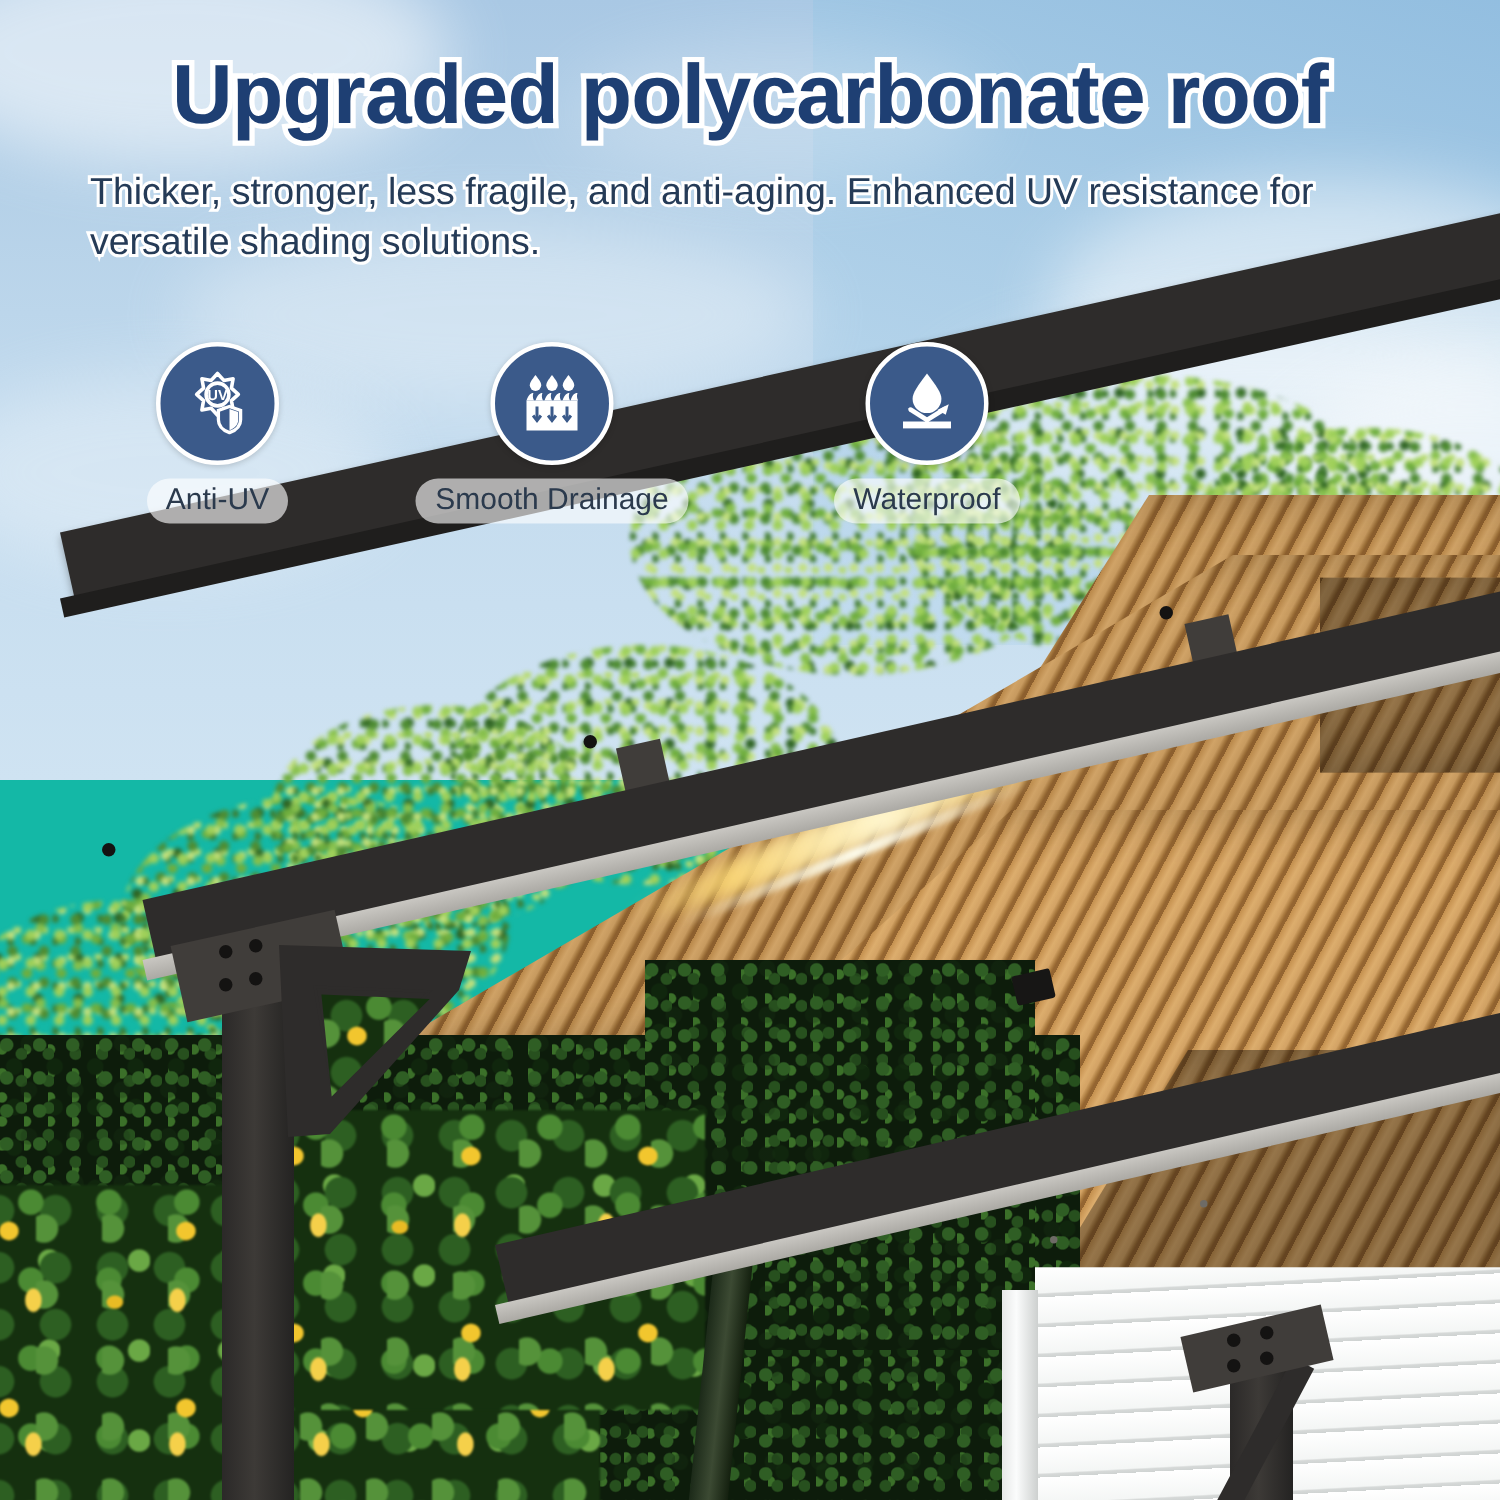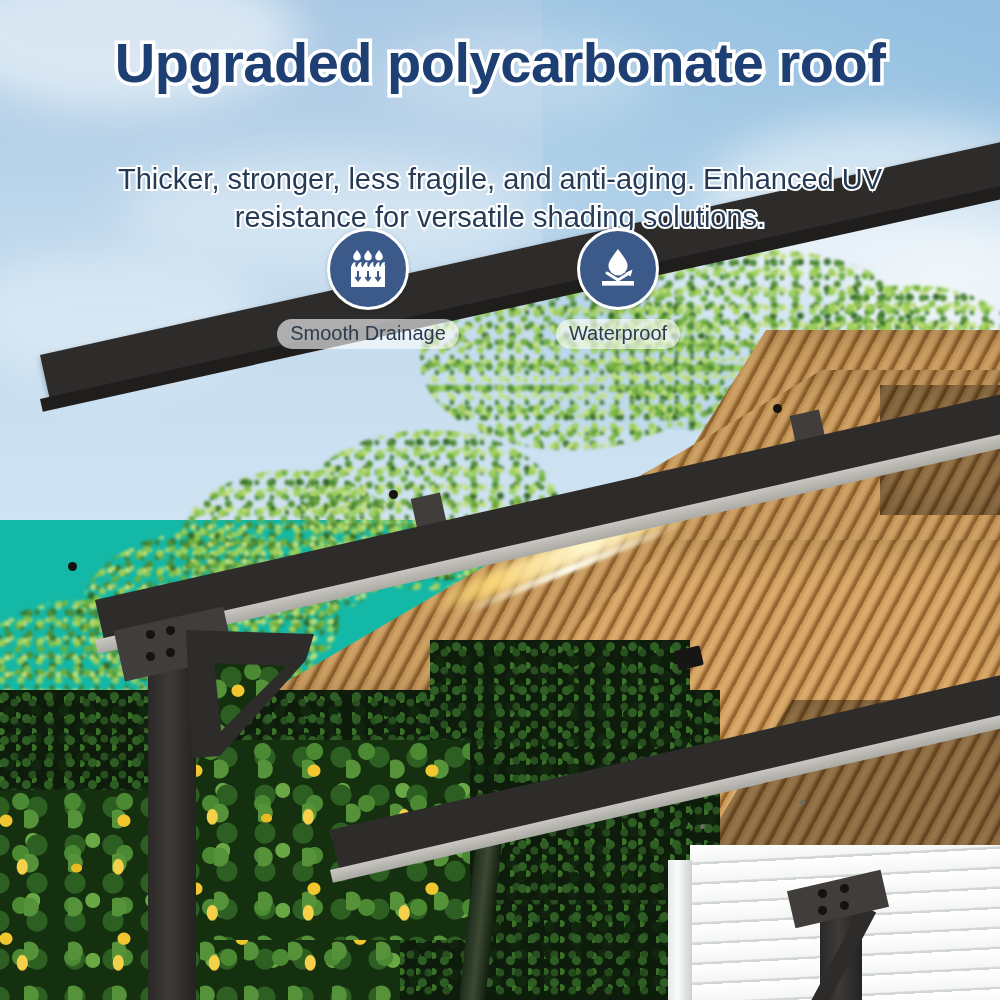--- a/index.html
+++ b/index.html
@@ -123,23 +123,23 @@
 
   
   .headline{
     position:absolute;left:0;top:30px;width:1000px;text-align:center;
     font-size:56px;font-weight:bold;letter-spacing:-.5px;
     color:#1e3f73;
     -webkit-text-stroke:7px #ffffff;paint-order:stroke fill;
     font-family:"Liberation Sans","DejaVu Sans",sans-serif;
   }
   .subline{
-    position:absolute;left:60px;top:112px;width:880px;text-align:center;
-    font-size:29px;line-height:1.32;font-weight:500;color:#253b57;
-    -webkit-text-stroke:4px #ffffff;paint-order:stroke fill;margin-top:48px;
+    position:absolute;left:60px;top:112px;width:880px;
+    font-size:25px;line-height:1.32;font-weight:500;color:#253b57;
+    -webkit-text-stroke:4px #ffffff;paint-order:stroke fill;
   }
 
   
   .features{position:absolute;left:0;top:228px;width:1000px;height:130px;}
   .feature{position:absolute;width:190px;text-align:center;}
   .circle{
     width:76px;height:76px;border-radius:50%;margin:0 auto;
     background:#3b5a8a;border:3px solid #ffffff;
     box-shadow:0 1px 4px rgba(0,0,0,.18);
     display:flex;align-items:center;justify-content:center;
@@ -255,20 +255,34 @@
   <div class="bolt" style="left:840px;top:901px;"></div>
 
   <div style="position:absolute;left:676px;top:648px;width:26px;height:20px;
               background:#171615;transform:rotate(-13deg);border-radius:2px;"></div>
 
   <div class="headline">Upgraded polycarbonate roof</div>
   <div class="subline">Thicker, stronger, less fragile, and anti-aging. Enhanced UV resistance for versatile shading solutions.</div>
 
   <div class="features">
 
+    <div class="feature" style="left:50px;top:0;">
+      <div class="circle">
+        <svg width="48" height="48" viewBox="0 0 48 48">
+          <g fill="none" stroke="#ffffff" stroke-width="2.4" stroke-linejoin="round">
+            <path d="M24 4 l4.2 4.6 6.2-1.1 -1.1 6.2 4.6 4.2 -4.6 4.2 1.1 6.2 -6.2-1.1 -4.2 4.6 -4.2-4.6 -6.2 1.1 1.1-6.2 -4.6-4.2 4.6-4.2 -1.1-6.2 6.2 1.1 Z"></path>
+            <circle cx="24" cy="18" r="7.6"></circle>
+          </g>
+          <text x="24" y="21.6" text-anchor="middle" font-family="Liberation Sans, sans-serif" font-size="9.6" font-weight="bold" fill="#ffffff">UV</text>
+          <path d="M32 26 l7.4 2.6 v6.2 c0 4.4 -3.4 7.2 -7.4 8.6 -4 -1.4 -7.4 -4.2 -7.4 -8.6 v-6.2 Z" fill="#3b5a8a" stroke="#ffffff" stroke-width="2.2"></path>
+          <path d="M32 27.6 v14.2 c3.2 -1.2 5.8 -3.5 5.8 -7 v-5.2 Z" fill="#ffffff"></path>
+        </svg>
+      </div>
+      <span class="pill">Anti-UV</span>
+    </div>
 
     <div class="feature" style="left:523px;top:0;">
       <div class="circle">
         <svg width="48" height="48" viewBox="0 0 48 48">
           <path d="M24 4 c6.4 8.4 9.6 13 9.6 16.8 a9.6 9.6 0 0 1 -19.2 0 c0 -3.8 3.2 -8.4 9.6 -16.8 Z" fill="#ffffff"></path>
           <rect x="8" y="36" width="32" height="4.6" fill="#ffffff"></rect>
           <g fill="none" stroke="#ffffff" stroke-width="3" stroke-linecap="round">
             <path d="M13 28 L24 35"></path>
             <path d="M24 35 L36 27.5"></path>
           </g>

